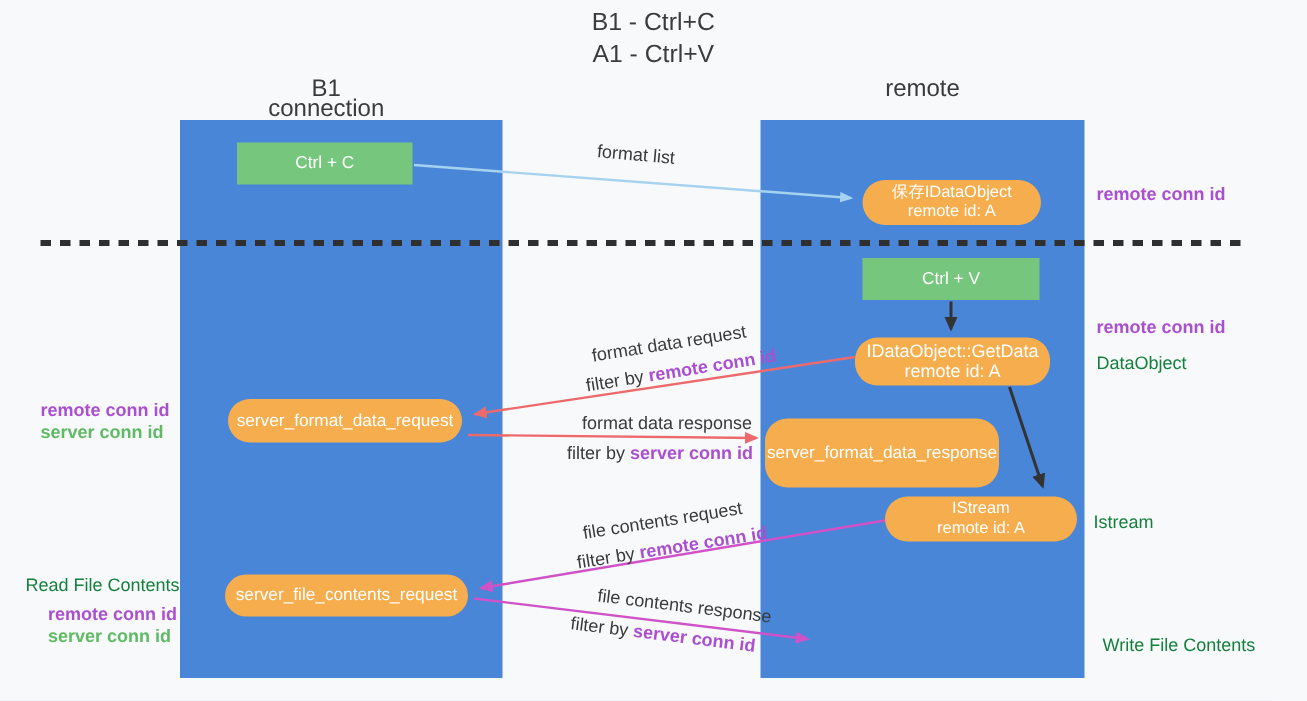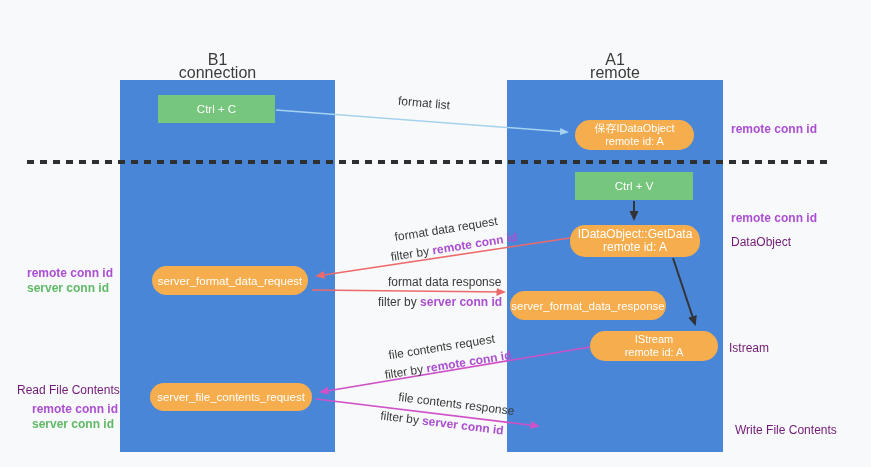--- a/index.html
+++ b/index.html
@@ -29,43 +29,46 @@
     display:flex;flex-direction:column;align-items:center;justify-content:center;
     color:#fff;font-size:11.5px;line-height:14px;text-align:left;white-space:nowrap;
   }
   .green{background:var(--box-green);}
   .orange{background:var(--box-orange);border-radius:15px;}
   .flow-label{font-size:12px;line-height:14px;color:#3a3a3a;white-space:nowrap;}
   .side-label{font-size:12px;line-height:14px;white-space:nowrap;}
   .kw{font-weight:bold;}
   .purple{color:var(--purple-text);font-weight:bold;}
   .greentx{color:var(--green-text);font-weight:bold;}
-  .dark{color:#701a75;font-weight:normal;}
+  .dark{color:#15803d;font-weight:normal;}
   .arrow-blue{stroke:var(--light-blue-arrow);stroke-width:1.6;}
   .arrow-black{stroke:#333;stroke-width:2;}
   .arrow-red{stroke:var(--red-arrow);stroke-width:1.6;}
   .arrow-magenta{stroke:var(--magenta-arrow);stroke-width:1.6;}
   .dashed{stroke:var(--dashed-line);stroke-width:4;stroke-dasharray:7 6;}
   #m-blue path{fill:var(--light-blue-arrow);}
   #m-black path{fill:#333;}
   #m-red path{fill:var(--red-arrow);}
   #m-magenta path{fill:var(--magenta-arrow);}
 </style>
 </head>
 <body>
 
 <div class="canvas">
 
+  <div class="abs title">
+    <div>B1 - Ctrl+C</div>
+    <div>A1 - Ctrl+V</div>
+  </div>
 
   <div class="abs col-header" style="left:110px;top:53px;width:215px;">
     <div>B1</div>
     <div>connection</div>
   </div>
   <div class="abs col-header" style="left:507px;top:53px;width:216px;">
-    <div>A1</div>
     <div>remote</div>
   </div>
 
   <div class="abs column" style="left:120px;"></div>
   <div class="abs column" style="left:507px;width:216px;"></div>
 
   <svg class="abs arrow-layer" viewBox="0 0 871 467">
     <defs>
       <marker id="m-blue" markerUnits="userSpaceOnUse" markerWidth="10" markerHeight="8" refX="7" refY="3.5" orient="auto">
           <path d="M0,0 L9,3.5 L0,7 z"></path>
@@ -100,21 +103,21 @@
   <div class="abs node green" style="left:575px;top:172px;width:118px;height:28px;">
     <div>Ctrl + V</div>
   </div>
   <div class="abs node orange" style="left:570px;top:225px;width:130px;height:32px;font-size:12px;line-height:13px;">
     <div>IDataObject::GetData</div>
     <div>remote id: A</div>
   </div>
   <div class="abs node orange" style="left:152px;top:266px;width:156px;height:29px;">
     <div>server_format_data_request</div>
   </div>
-  <div class="abs node orange" style="left:510px;top:279px;width:156px;height:29px;margin-top:12px;">
+  <div class="abs node orange" style="left:510px;top:279px;width:156px;height:46px;">
     <div>server_format_data_response</div>
   </div>
   <div class="abs node orange" style="left:590px;top:331px;width:128px;height:30px;font-size:11px;line-height:13px;">
     <div>IStream</div>
     <div>remote id: A</div>
   </div>
   <div class="abs node orange" style="left:150px;top:383px;width:162px;height:28px;">
     <div>server_file_contents_request</div>
   </div>
 

